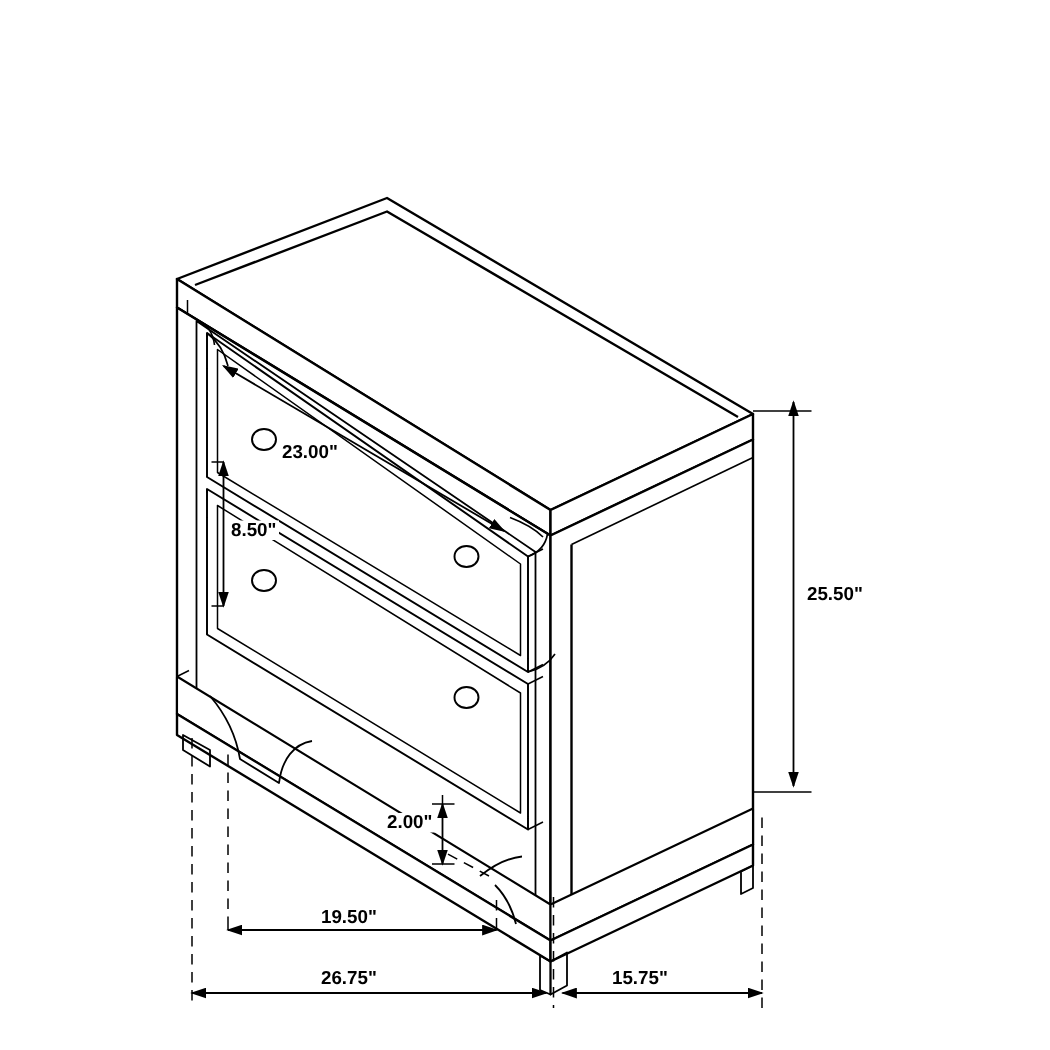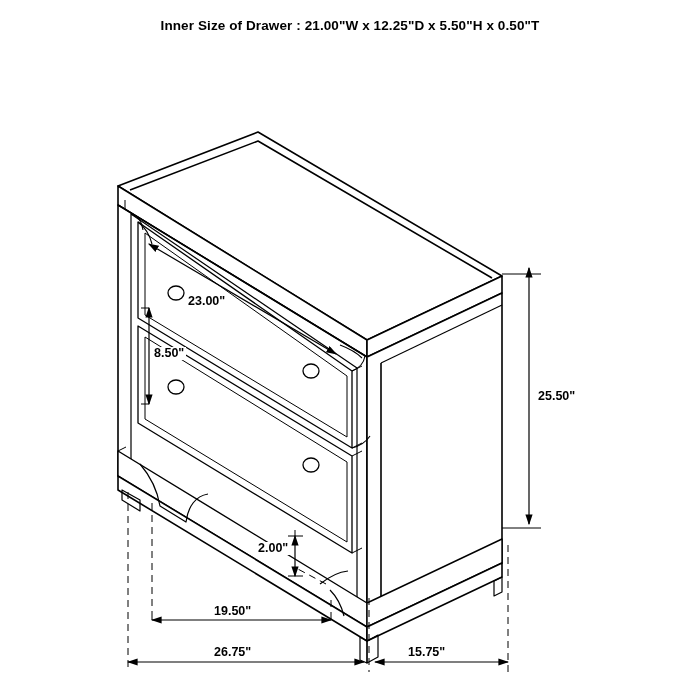--- a/index.html
+++ b/index.html
@@ -43,21 +43,20 @@
     padding: 0 2px;
     white-space: nowrap;
     line-height: 13px;
   }
 </style>
 </head>
 <body>
 
 <div id="stage">
 
-  <div id="title">Inner Size of Drawer : 21.00"W x 12.25"D x 5.50"H x 0.50"T</div>
 
   <svg id="drawing" width="700" height="700" viewBox="0 0 700 700">
 
     <defs>
       <marker id="arrow-end" markerWidth="9" markerHeight="9" refX="8" refY="3" orient="auto" markerUnits="strokeWidth">
         <path d="M0,0 L9,3 L0,6 z" fill="#000"></path>
       </marker>
       <marker id="arrow-start" markerWidth="9" markerHeight="9" refX="1" refY="3" orient="auto" markerUnits="strokeWidth">
         <path d="M9,0 L0,3 L9,6 z" fill="#000"></path>
       </marker>

